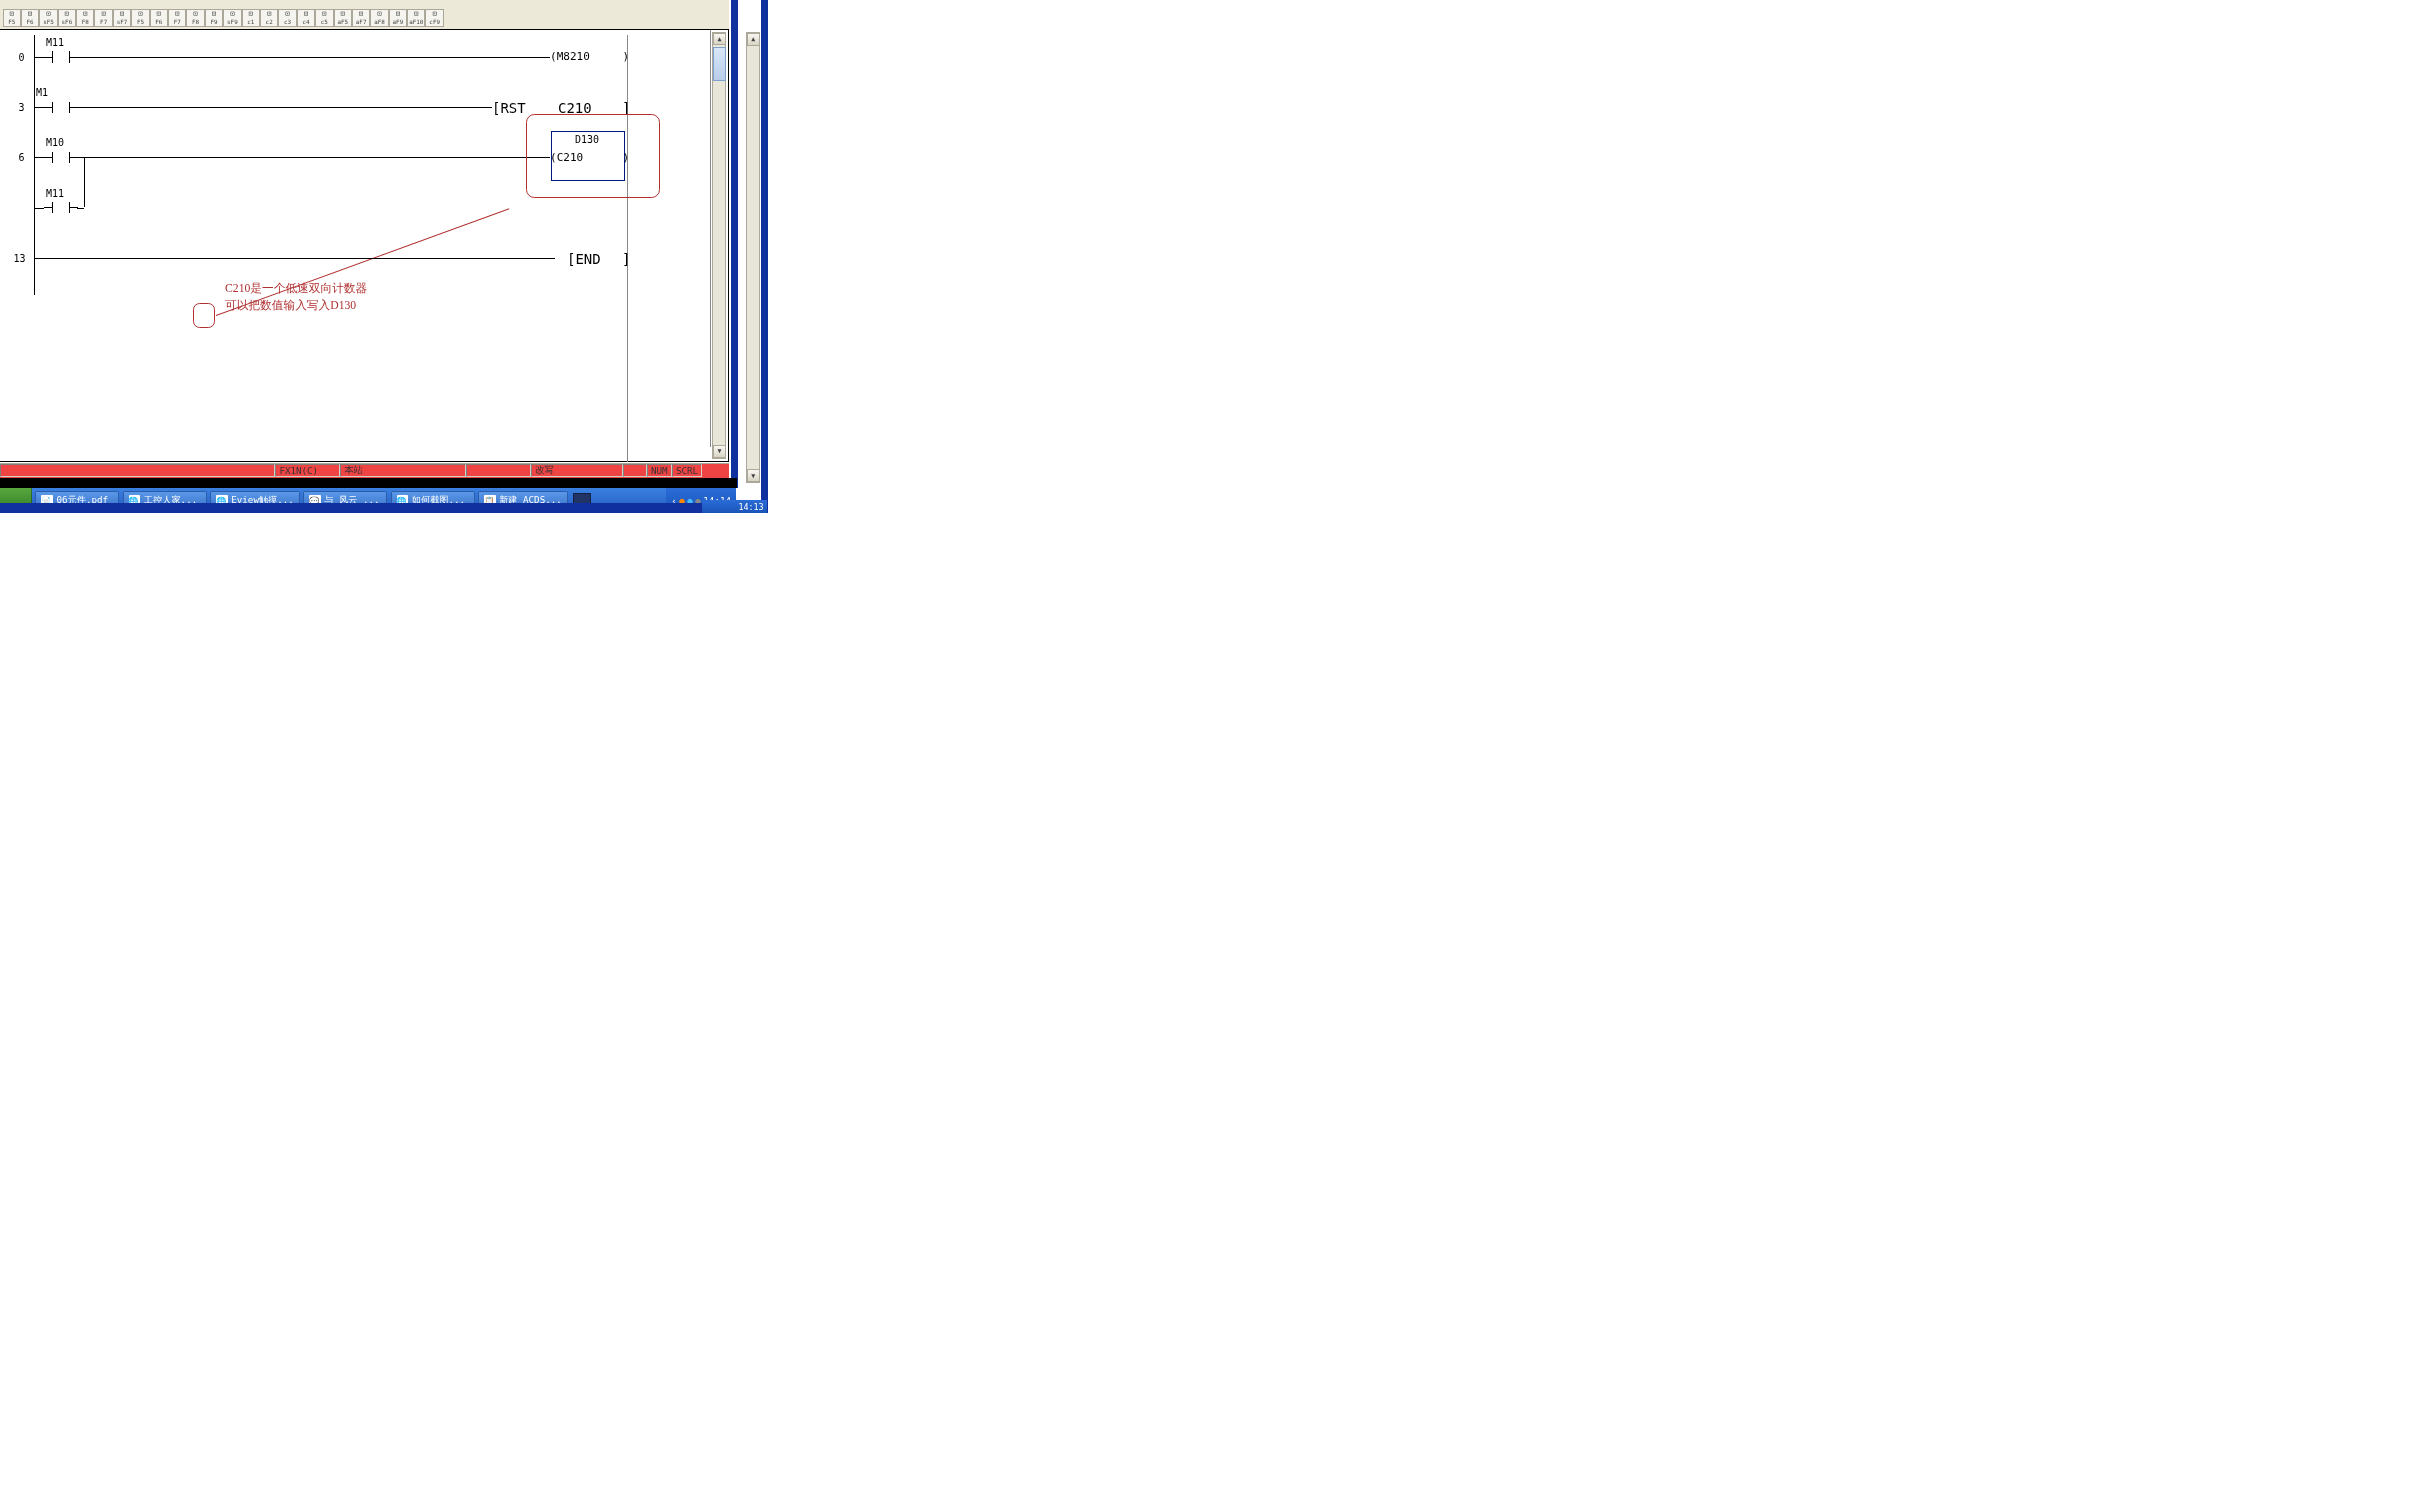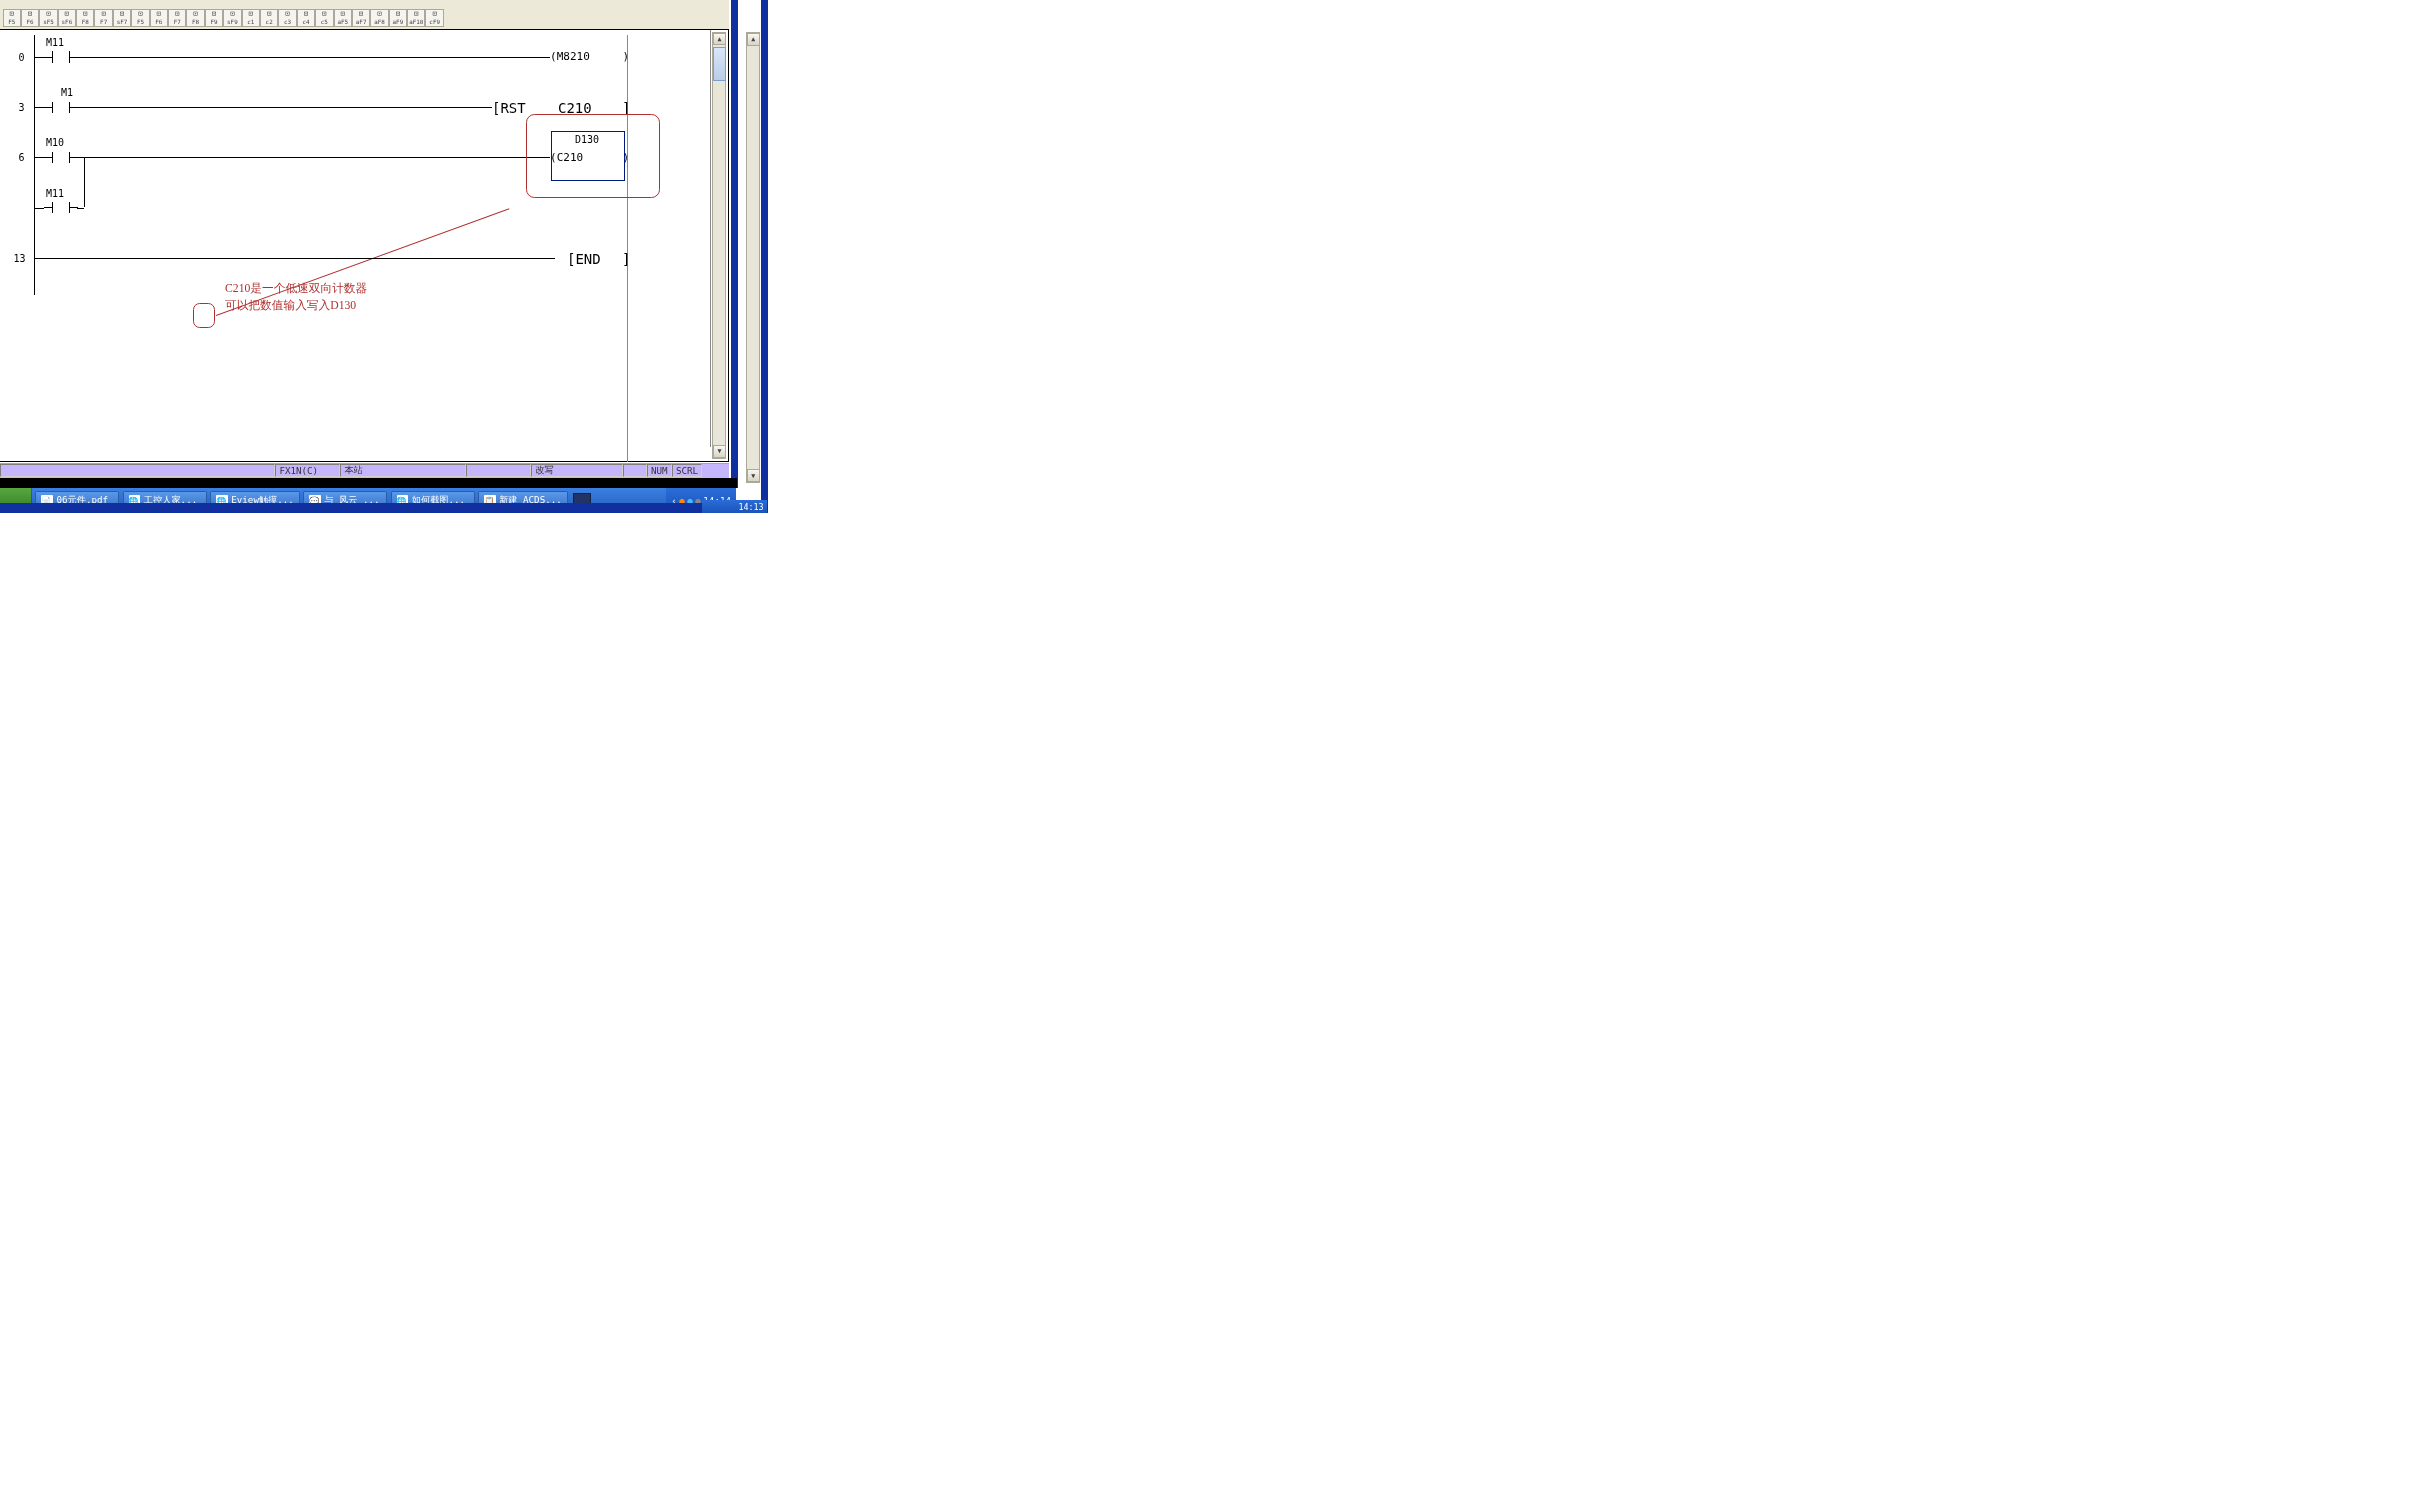--- a/index.html
+++ b/index.html
@@ -121,21 +121,21 @@
     .bottom-blue2 {
       position: absolute;
       left: 0; top: 503px;
       width: 768px; height: 10px;
       background: #1030a0;
     }
     .statusbar {
       position: absolute;
       left: 0; top: 463px;
       width: 729px; height: 15px;
-      background: #c4b5fd;
+      background: #ef4444;
       border-top: 0.8px solid #aca899;
       display: flex;
     }
     .status-cell {
       border: 0.8px inset #d4d0c8;
       height: 13.4px;
       display: flex; align-items: center;
       padding: 0 3.4px;
       font-size: 9.2px;
       color: #333;
@@ -411,21 +411,21 @@
         </div>
       <div class="hline" style="left:34px;top:27px;width:10px"></div>
       <div class="hline" style="left:77px;top:27px;width:473px"></div>
       <span class="coil" style="left:550px;top:20px;width:79px">
         <span class="paren-l">(</span>
         <span class="txt">M8210</span>
         <span class="paren-r">)</span>
       </span>
 
       <span class="step-num" style="left:18.4px;top:72px">3</span>
-      <span class="contact-label" style="left:61px;top:57px">M1</span>
+      <span class="contact-label" style="left:36px;top:57px">M1</span>
       <div class="contact-no" style="left:44px;top:69px">
           <span class="bar-l"></span>
           <span class="bar-r"></span>
         </div>
       <div class="hline" style="left:34px;top:77px;width:10px"></div>
       <div class="hline" style="left:77px;top:77px;width:415px"></div>
       <span class="bracket-box" style="left:492px;top:70px">
         [<span>RST</span>
       </span>
       <span class="bracket-box" style="left:558px;top:70px">C210</span>

